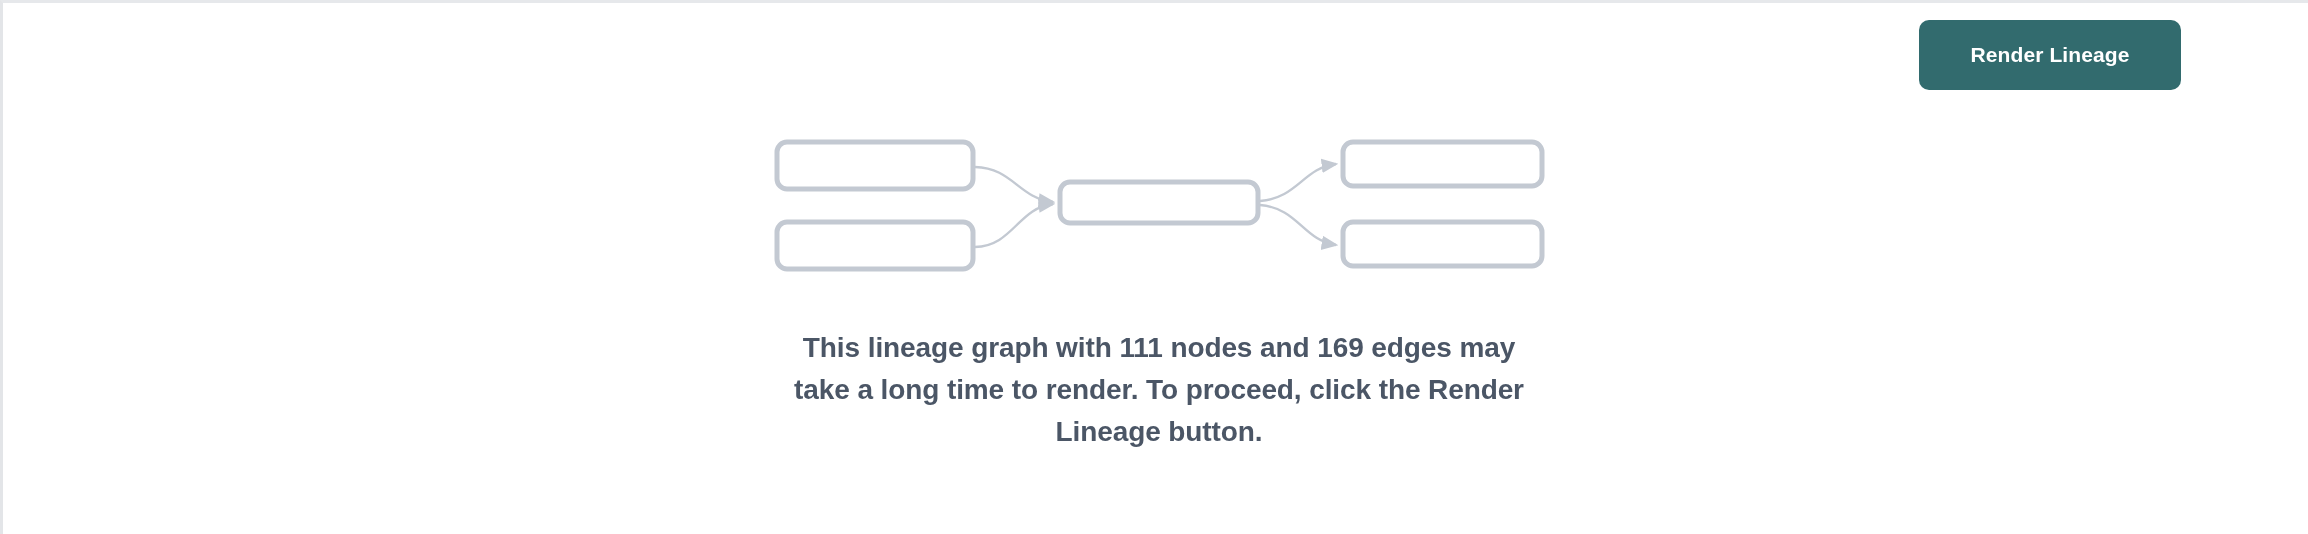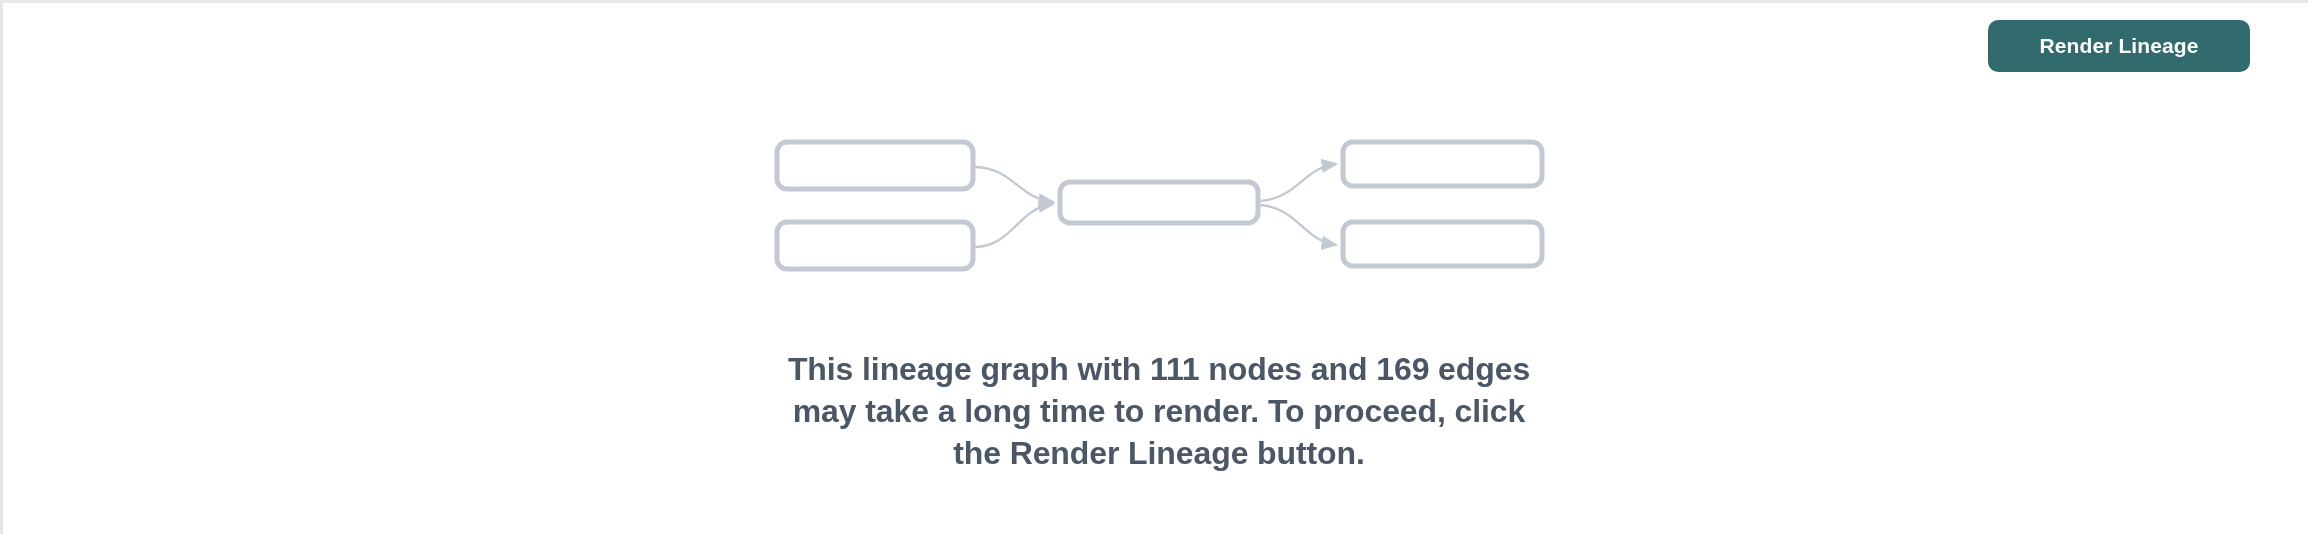--- a/index.html
+++ b/index.html
@@ -21,24 +21,24 @@
     height: 534px;
     box-sizing: border-box;
     border-top: 3px solid #e6e8eb;
     border-left: 3px solid #e3e5e8;
     background: #ffffff;
   }
 
   
   #render-lineage-button {
     position: absolute;
-    left: 1985px;
+    left: 1916px;
     top: 17px;
     width: 262px;
-    height: 52px;
+    height: 70px;
     border: none;
     border-radius: 10px;
     background: #326b6e;
     color: #ffffff;
     font-family: "Liberation Sans", sans-serif;
     font-size: 21px;
     font-weight: bold;
     letter-spacing: 0.1px;
     cursor: pointer;
     display: flex;
@@ -71,25 +71,25 @@
     stroke-width: 2.4;
   }
   .graph-edge-arrow {
     fill: #c3c9d2;
   }
 
   
   #lineage-message {
     position: absolute;
     left: 770px;
-    top: 345px;
+    top: 324px;
     width: 772px;
     text-align: center;
     font-family: "Liberation Sans", sans-serif;
-    font-size: 32px;
+    font-size: 28px;
     font-weight: bold;
     line-height: 42px;
     color: #4b5666;
     letter-spacing: -0.1px;
   }
 </style>
 </head>
 <body>
 
 <div id="lineage-panel">

